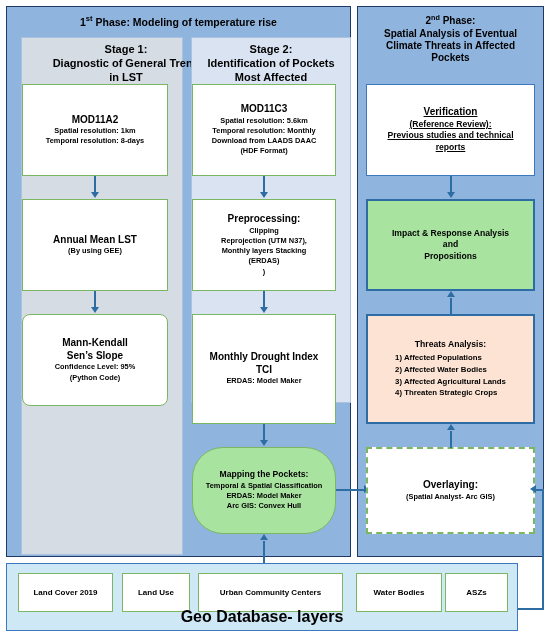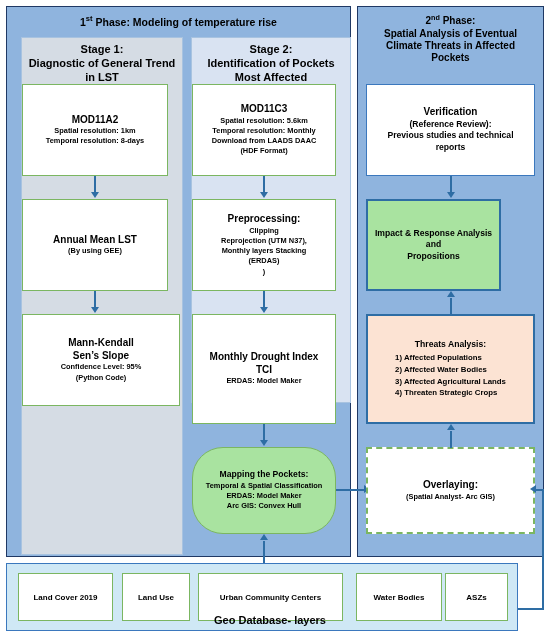--- a/index.html
+++ b/index.html
@@ -62,42 +62,42 @@
     position: absolute;
     left: 0; width: 100%;
     text-align: center;
     font-weight: bold;
     color: #000000;
     box-sizing: border-box;
     padding: 0 4px;
   }
   .stage-head .big   { font-size: 11px; display: block; }
   .stage-head .small { font-size: 11px; display: block; line-height: 1.3; margin-top: 1px; }
-  #stage1-head { top: 5px; }
+  #stage1-head { top: 5px; margin-left: 24px; }
   #stage2-head { top: 5px; }
 
   
   .node {
     position: absolute;
     box-sizing: border-box;
     display: flex;
     flex-direction: column;
     align-items: center;
     justify-content: center;
     text-align: center;
     color: #000000;
     background: #ffffff;
     padding: 3px 4px;
   }
   .node .t1 { font-size: 10px;  font-weight: bold; line-height: 1.25; }
   .node .t2 { font-size: 7.4px; font-weight: bold; line-height: 1.38; }
   .node .t3 { font-size: 8.6px; font-weight: bold; line-height: 1.35; }
 
   .green-border  { border: 1.6px solid #7bb661; }
-  .blue-border   { border: 1.6px solid #3b78bd; }
+  .blue-border   { border: 1.6px solid #3b78bd; text-decoration: underline; }
   .dark-blue-b   { border: 2px solid #2e6da4; }
   .dashed-green  { border: 2px dashed #7bb661; }
 
   .fill-green  { background: #a9e3a0; }
   .fill-peach  { background: #fce3d3; }
   .fill-white  { background: #ffffff; }
 
   .list-lines {
     font-size: 7.8px;
     font-weight: bold;
@@ -143,29 +143,28 @@
     position: absolute;
     left: 6px; top: 563px; width: 512px; height: 68px;
     box-sizing: border-box;
     border: 1.5px solid #3b78bd;
     background: #cfe8f5;
   }
   #geodb-label {
     position: absolute;
     left: 0; bottom: 4px; width: 100%;
     text-align: center;
-    font-size: 11px;
-    font-weight: bold;
-    color: #000000;
-    padding-left: 8px;
+    font-size: 16px;
+    font-weight: bold;
+    color: #000000;
   }
   .layer-chip {
     position: absolute;
     top: 9px;
-    height: 48px;
+    height: 39px;
     box-sizing: border-box;
     border: 1.4px solid #7bb661;
     background: #ffffff;
     display: flex;
     align-items: center;
     justify-content: center;
     text-align: center;
     font-size: 8px;
     font-weight: bold;
     color: #000000;
@@ -211,21 +210,21 @@
     <div class="t1">MOD11A2</div>
     <div class="t2">Spatial resolution: 1km</div>
     <div class="t2">Temporal resolution: 8-days</div>
   </div>
 
   <div class="node green-border fill-white" style="left:22px; top:199px; width:146px; height:92px;">
     <div class="t1">Annual Mean LST</div>
     <div class="t2">(By using GEE)</div>
   </div>
 
-  <div class="node green-border fill-white" style="left:22px; top:314px; width:158px; height:92px;">
+  <div class="node green-border fill-white" style="left:22px; top:314px; width:146px; height:92px;border-radius:8px;">
     <div class="t1">Mann-Kendall</div>
     <div class="t1">Sen’s Slope</div>
     <div class="t2">Confidence Level: 95%</div>
     <div class="t2">(Python Code)</div>
   </div>
 
   <div class="conn v-line" style="left:94px; top:176px; height:17px;"></div>
   <div class="arrow-down" style="left:90.6px; top:192px;"></div>
 
   <div class="conn v-line" style="left:94px; top:291px; height:17px;"></div>
@@ -276,21 +275,21 @@
   <div class="conn v-line" style="left:263px; top:541px; height:24px;"></div>
   <div class="arrow-up" style="left:259.6px; top:534px;"></div>
 
   <div class="node blue-border fill-white" style="left:366px; top:84px; width:169px; height:92px;">
     <div class="t1">Verification</div>
     <div class="t3">(Reference Review):</div>
     <div class="t3">Previous studies and technical</div>
     <div class="t3">reports</div>
   </div>
 
-  <div class="node dark-blue-b fill-green" style="left:366px; top:199px; width:135px; height:92px;">
+  <div class="node dark-blue-b fill-green" style="left:366px; top:199px; width:169px; height:92px;">
     <div class="t3">Impact &amp; Response Analysis</div>
     <div class="t3">and</div>
     <div class="t3">Propositions</div>
   </div>
 
   <div class="node dark-blue-b fill-peach" style="left:366px; top:314px; width:169px; height:110px;">
     <div class="t3">Threats Analysis:</div>
     <div class="list-lines">
       <div>1) Affected Populations</div>
       <div>2) Affected Water Bodies</div>

